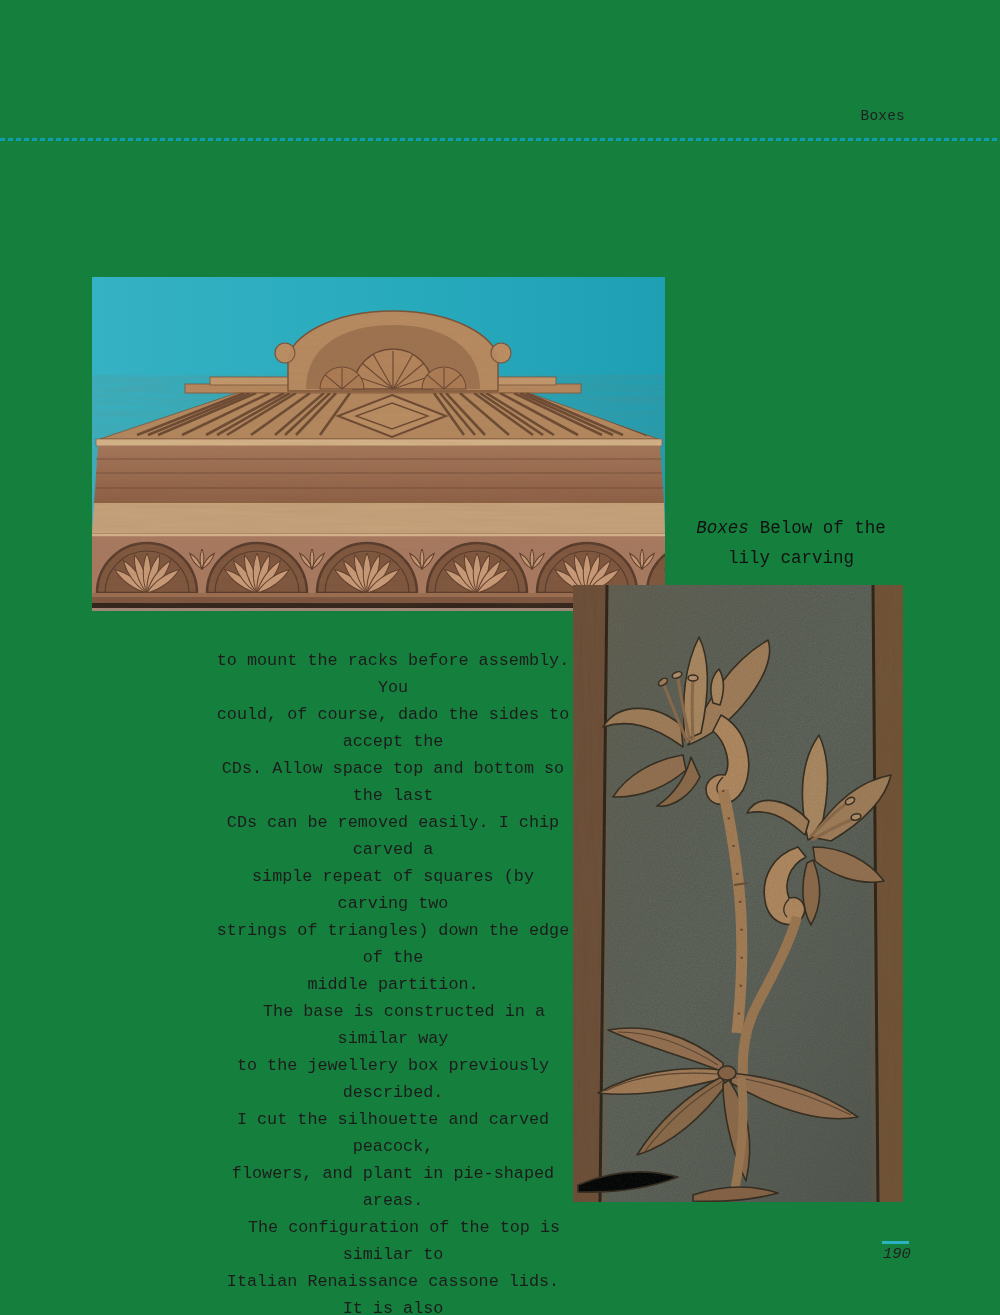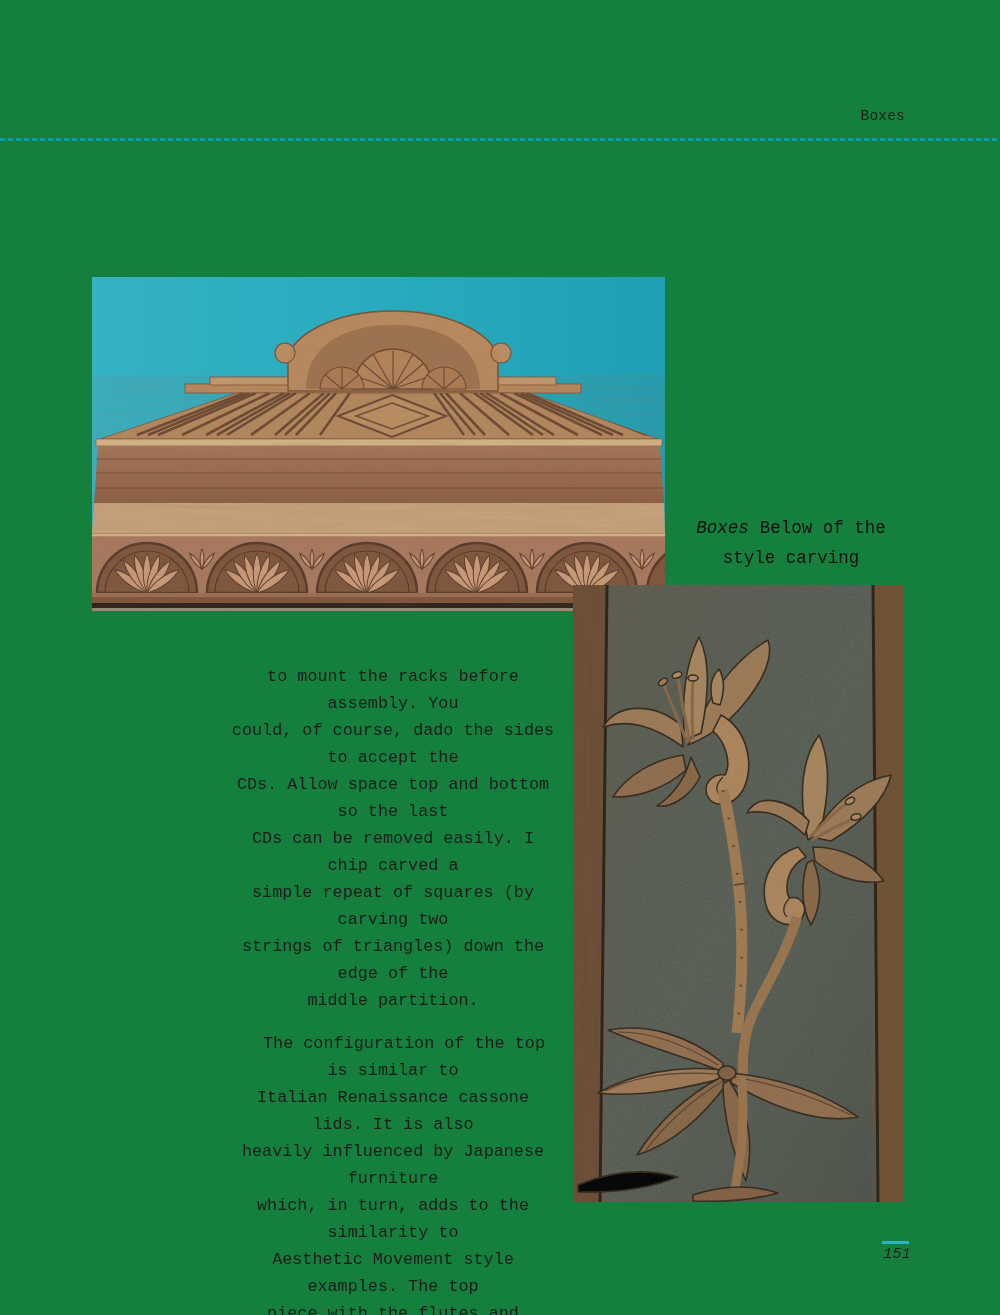--- a/index.html
+++ b/index.html
@@ -22,21 +22,21 @@
     position:absolute;left:691px;width:200px;font-size:17.5px;line-height:30px;
     color:#111;
   }
   .caption .lead{font-style:italic;padding-right:11px;}
   .caption-top{top:272px;}
   .caption-below{top:513px;}
   .body-text{
     position:absolute;left:212px;top:647px;width:362px;
     font-size:16.8px;line-height:27px;color:#1c1c1c;
   }
-  .para{margin:16px;white-space:pre-line;}
+  .para{margin:0;white-space:pre-line;}
   .para.indent{text-indent:22px;}
   .folio-rule{
     position:absolute;left:882px;top:1241px;width:27px;height:3px;background:#2bb3c3;
   }
   .folio-num{
     position:absolutely;
   }
   .folio-num{
     position:absolute;left:883px;top:1245px;font-size:15.5px;font-style:italic;color:#222;
   }
@@ -273,21 +273,21 @@
       <rect x="0" y="326" width="573" height="5" fill="#2c2019"></rect>
       <rect x="0" y="331" width="573" height="3" fill="#9f897c"></rect>
     </g>
 
     <rect x="0" y="30" width="573" height="304" clip-path="url(#woodClip)" filter="url(#woodGrain)" opacity="0.55"></rect>
   </svg>
 
 
   <div class="caption caption-below">
     <span class="lead">Boxes</span><span>Below of the</span><br>
-    <span>style carving</span>
+    <span>lily carving</span>
   </div>
 
   <svg class="photo photo-lily" width="330" height="617" viewBox="0 0 330 617" role="img" aria-label="Detail of the lily carving">
     <defs>
       <filter id="stip" x="0" y="0" width="100%" height="100%">
         <feTurbulence type="fractalNoise" baseFrequency="0.5" numOctaves="2" seed="7"></feTurbulence>
         <feColorMatrix type="matrix" values="0 0 0 0 0.06  0 0 0 0 0.10  0 0 0 0 0.09  0 0 0 0.6 0"></feColorMatrix>
       </filter>
       <filter id="stipLight" x="0" y="0" width="100%" height="100%">
         <feTurbulence type="fractalNoise" baseFrequency="0.8" numOctaves="2" seed="11"></feTurbulence>
@@ -386,28 +386,32 @@
   </svg>
 
   <div class="body-text">
     <p class="para">to mount the racks before assembly. You
 could, of course, dado the sides to accept the
 CDs. Allow space top and bottom so the last
 CDs can be removed easily. I chip carved a
 simple repeat of squares (by carving two
 strings of triangles) down the edge of the
 middle partition.</p>
+    <p class="para indent">The base is constructed in a similar way
+to the jewellery box previously described.
+I cut the silhouette and carved peacock,
+flowers, and plant in pie-shaped areas.</p>
     <p class="para indent">The configuration of the top is similar to
 Italian Renaissance cassone lids. It is also
 heavily influenced by Japanese furniture
 which, in turn, adds to the similarity to
 Aesthetic Movement style examples. The top
 piece with the flutes and surmounting
 pierced ornament is actually a lid for the
 space enclosed by the cornice. The door is
 hinged and held by a magnet and inlaid
 heart of steel.</p>
   </div>
 
   <div class="folio-rule"></div>
-  <div class="folio-num">151</div>
+  <div class="folio-num">190</div>
 
 </div>
 
 </body></html>

